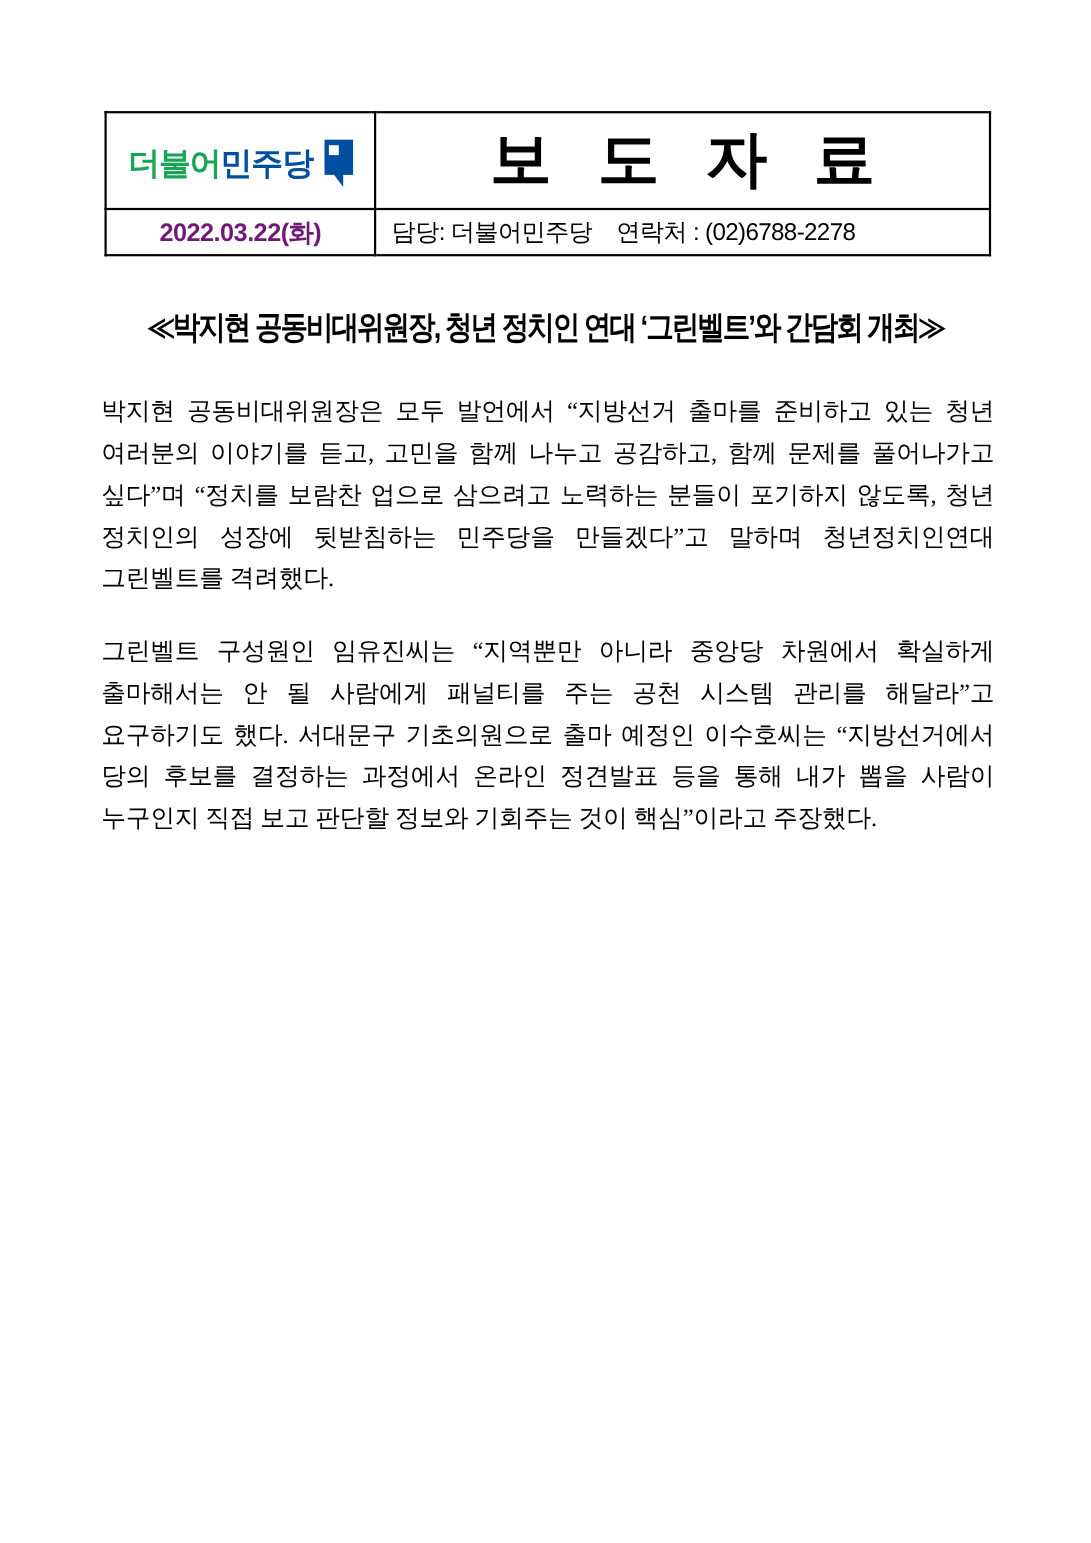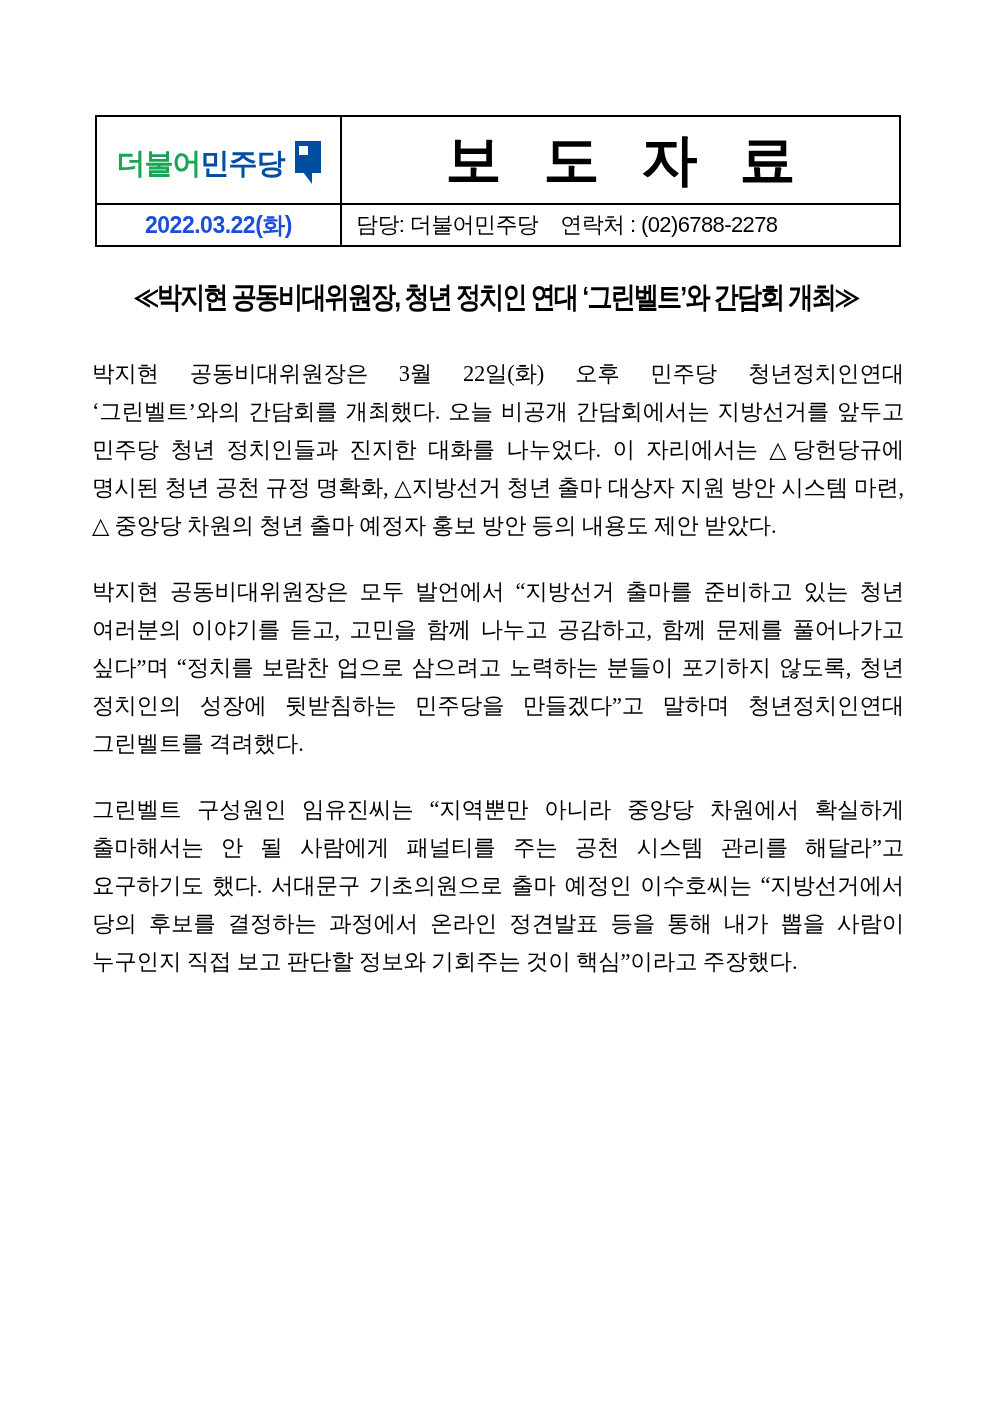--- a/index.html
+++ b/index.html
@@ -20,21 +20,21 @@
     height: 1403px;
     box-sizing: border-box;
     padding: 0;
     position: relative;
   }
 
   
   .header-table {
     position: absolute;
     left: 95px;
-    top: 115px;
+    top: 101px;
     width: 806px;
     border: 2px solid #000;
     border-collapse: collapse;
     box-sizing: border-box;
   }
   .header-table td {
     border: 2px solid #000;
     padding: 0;
     vertical-align: middle;
   }
@@ -108,21 +108,21 @@
     top: 5px;
     width: 9px;
     height: 9px;
     background: #ffffff;
   }
 
   .date-text {
     font-family: "Liberation Sans", sans-serif;
     font-weight: bold;
     font-size: 23px;
-    color: #1d4ed8;
+    color: #701a75;
     letter-spacing: -0.5px;
     line-height: 38px;
   }
   .doc-title {
     font-family: "Liberation Serif", serif;
     font-weight: bold;
     font-size: 56px;
     letter-spacing: 14px;
     padding-left: 14px;
     line-height: 84px;
@@ -202,18 +202,17 @@
           <span>담당: 더불어민주당</span><span class="contact-gap"></span><span>연락처 : (02)6788-2278</span>
         </div>
       </td>
     </tr>
   </tbody>
     </table>
 
   <div class="headline">≪박지현 공동비대위원장, 청년 정치인 연대 ‘그린벨트’와 간담회 개최≫</div>
 
   <div class="body-text">
-    <p class="para">박지현 공동비대위원장은 3월 22일(화) 오후 민주당 청년정치인연대 ‘그린벨트’와의 간담회를 개최했다. 오늘 비공개 간담회에서는 지방선거를 앞두고 민주당 청년 정치인들과 진지한 대화를 나누었다. 이 자리에서는 △당헌당규에 명시된 청년 공천 규정 명확화, △지방선거 청년 출마 대상자 지원 방안 시스템 마련, △ 중앙당 차원의 청년 출마 예정자 홍보 방안 등의 내용도 제안 받았다.</p>
     <p class="para">박지현 공동비대위원장은 모두 발언에서 “지방선거 출마를 준비하고 있는 청년 여러분의 이야기를 듣고, 고민을 함께 나누고 공감하고, 함께 문제를 풀어나가고 싶다”며 “정치를 보람찬 업으로 삼으려고 노력하는 분들이 포기하지 않도록, 청년 정치인의 성장에 뒷받침하는 민주당을 만들겠다”고 말하며 청년정치인연대 그린벨트를 격려했다.</p>
     <p class="para">그린벨트 구성원인 임유진씨는 “지역뿐만 아니라 중앙당 차원에서 확실하게 출마해서는 안 될 사람에게 패널티를 주는 공천 시스템 관리를 해달라”고 요구하기도 했다. 서대문구 기초의원으로 출마 예정인 이수호씨는 “지방선거에서 당의 후보를 결정하는 과정에서 온라인 정견발표 등을 통해 내가 뽑을 사람이 누구인지 직접 보고 판단할 정보와 기회주는 것이 핵심”이라고 주장했다.</p>
   </div>
 
 </div>
 
 </body></html>

